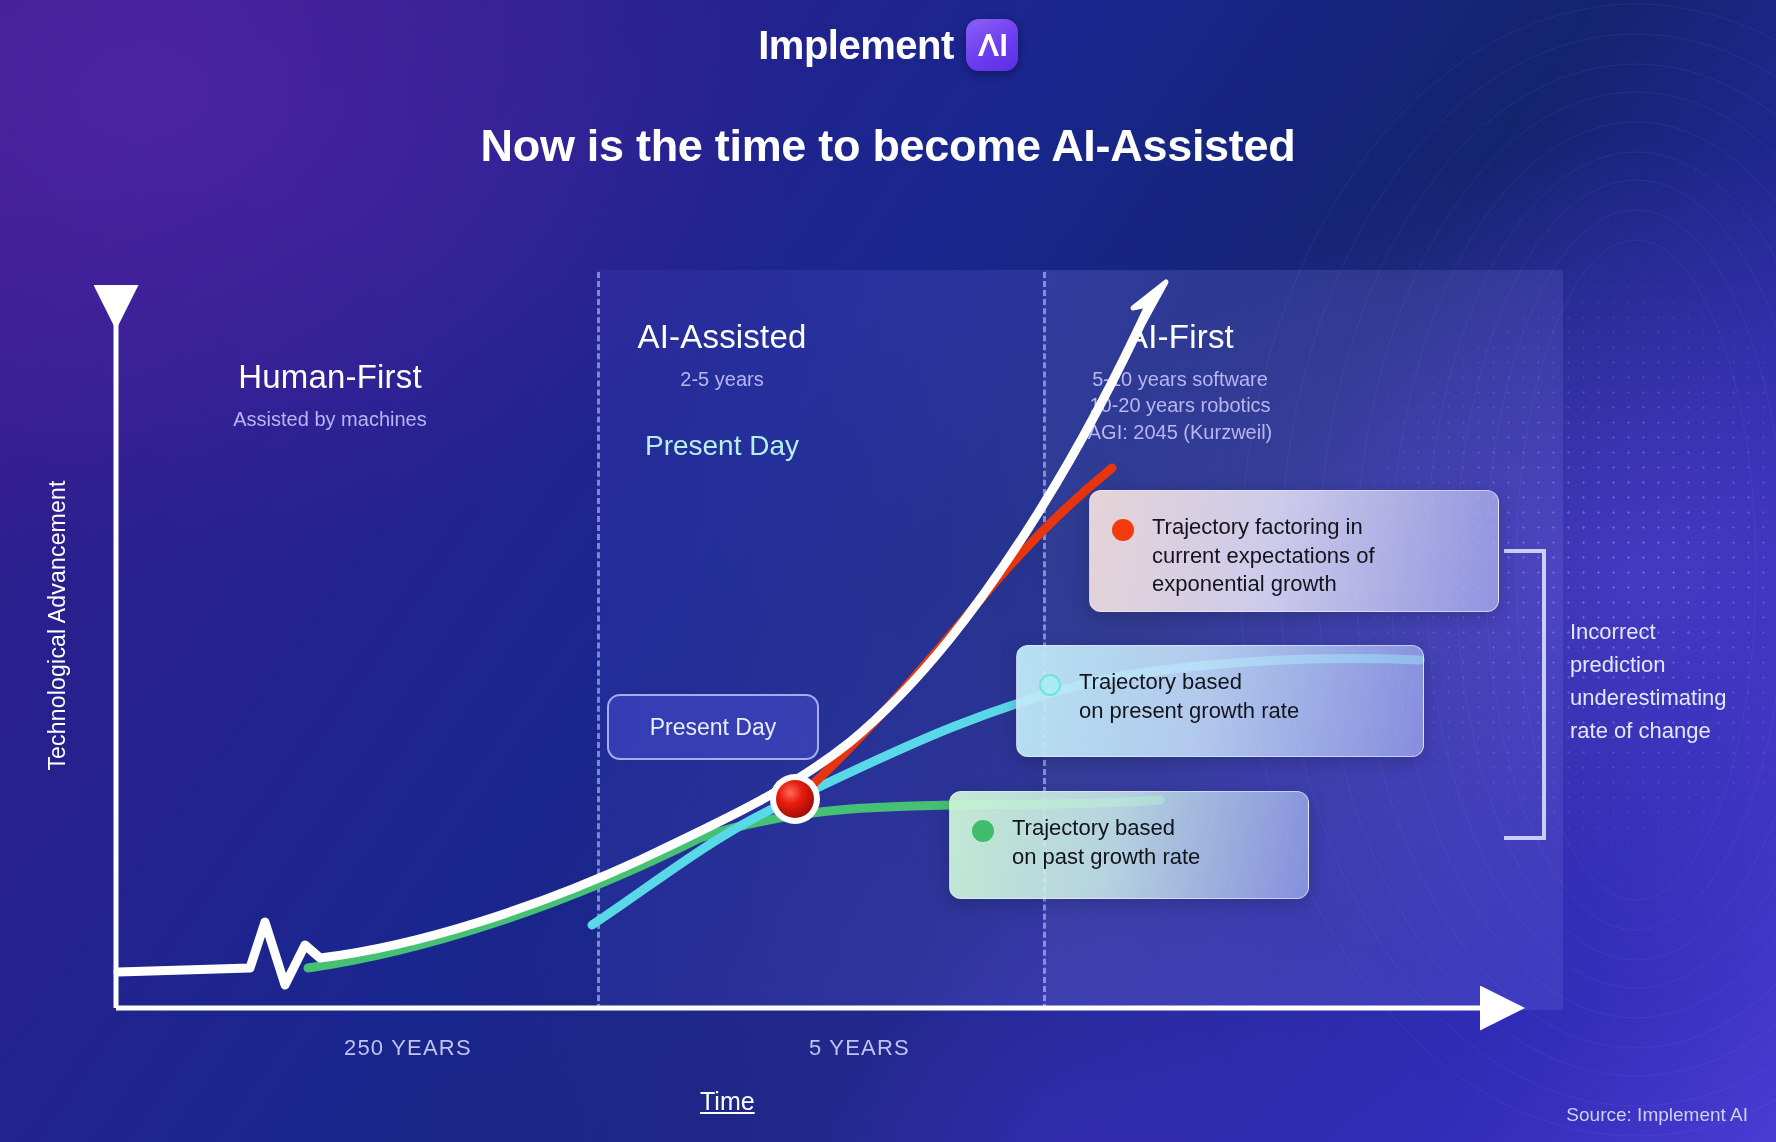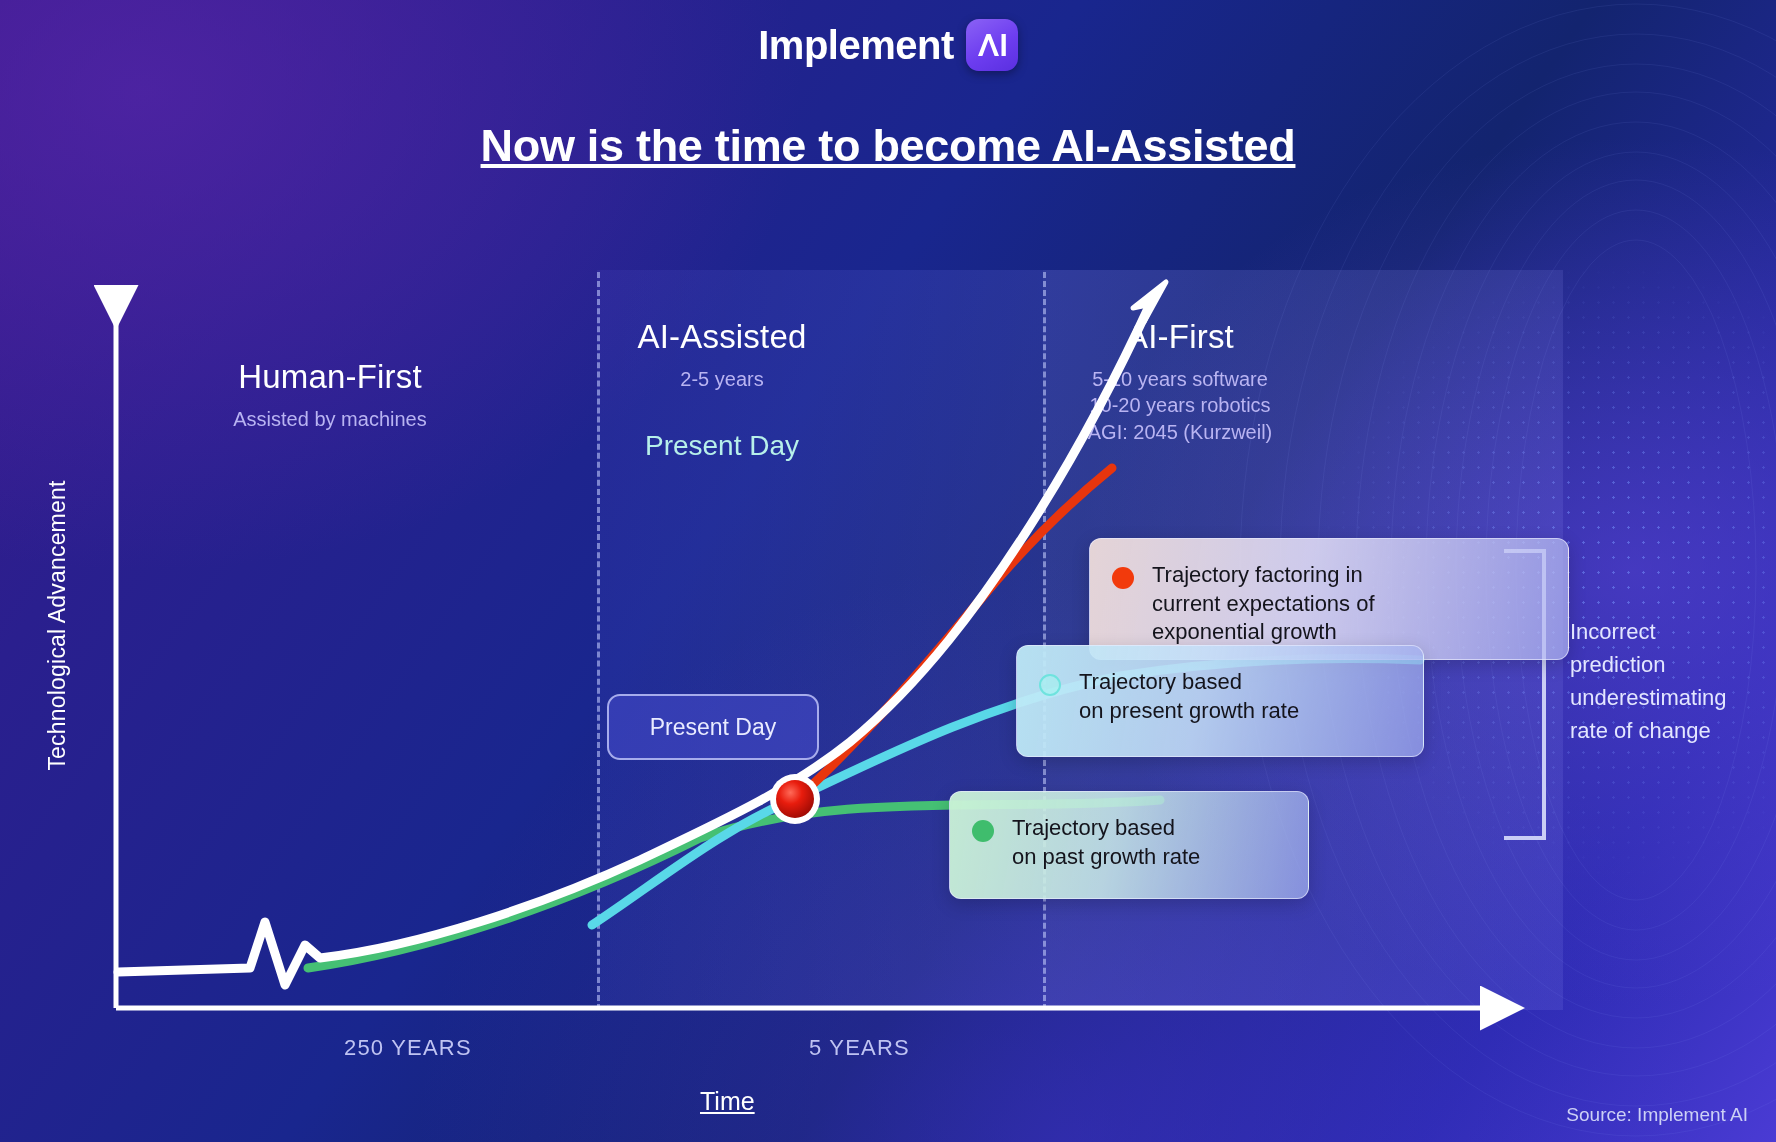--- a/index.html
+++ b/index.html
@@ -69,21 +69,20 @@
     justify-content: center;
   }
   .slide-title {
     position: absolute;
     top: 120px; left: 0; right: 0;
     text-align: center;
     color: #ffffff;
     font-size: 45px;
     font-weight: bold;
     letter-spacing: -0.3px;
-    text-decoration: underline;
   }
 
   
   .band {
     position: absolute;
     top: 270px;
     height: 740px;
     pointer-events: none;
   }
   .band-mid {
@@ -201,23 +200,22 @@
     line-height: 1.30;
   }
   .legend-dot {
     flex: none;
     width: 22px; height: 22px;
     border-radius: 50%;
     margin-top: 6px;
   }
   #card-red {
     left: 1089px; top: 490px;
-    width: 480px; height: 122px;
+    width: 410px; height: 122px;
     background: linear-gradient(100deg, rgba(243,224,220,0.93) 0%, rgba(226,222,246,0.88) 45%, rgba(176,182,240,0.70) 100%);
-    margin-top: 48px;
   }
   #card-red .legend-dot { background: #f23a0c; }
   #card-cyan {
     left: 1016px; top: 645px;
     width: 408px; height: 112px;
     background: linear-gradient(100deg, rgba(190,234,246,0.95) 0%, rgba(196,222,248,0.88) 45%, rgba(160,172,238,0.72) 100%);
   }
   #card-cyan .legend-dot {
     background: rgba(160,244,238,0.55);
     border: 2.5px solid #6fe3de;

